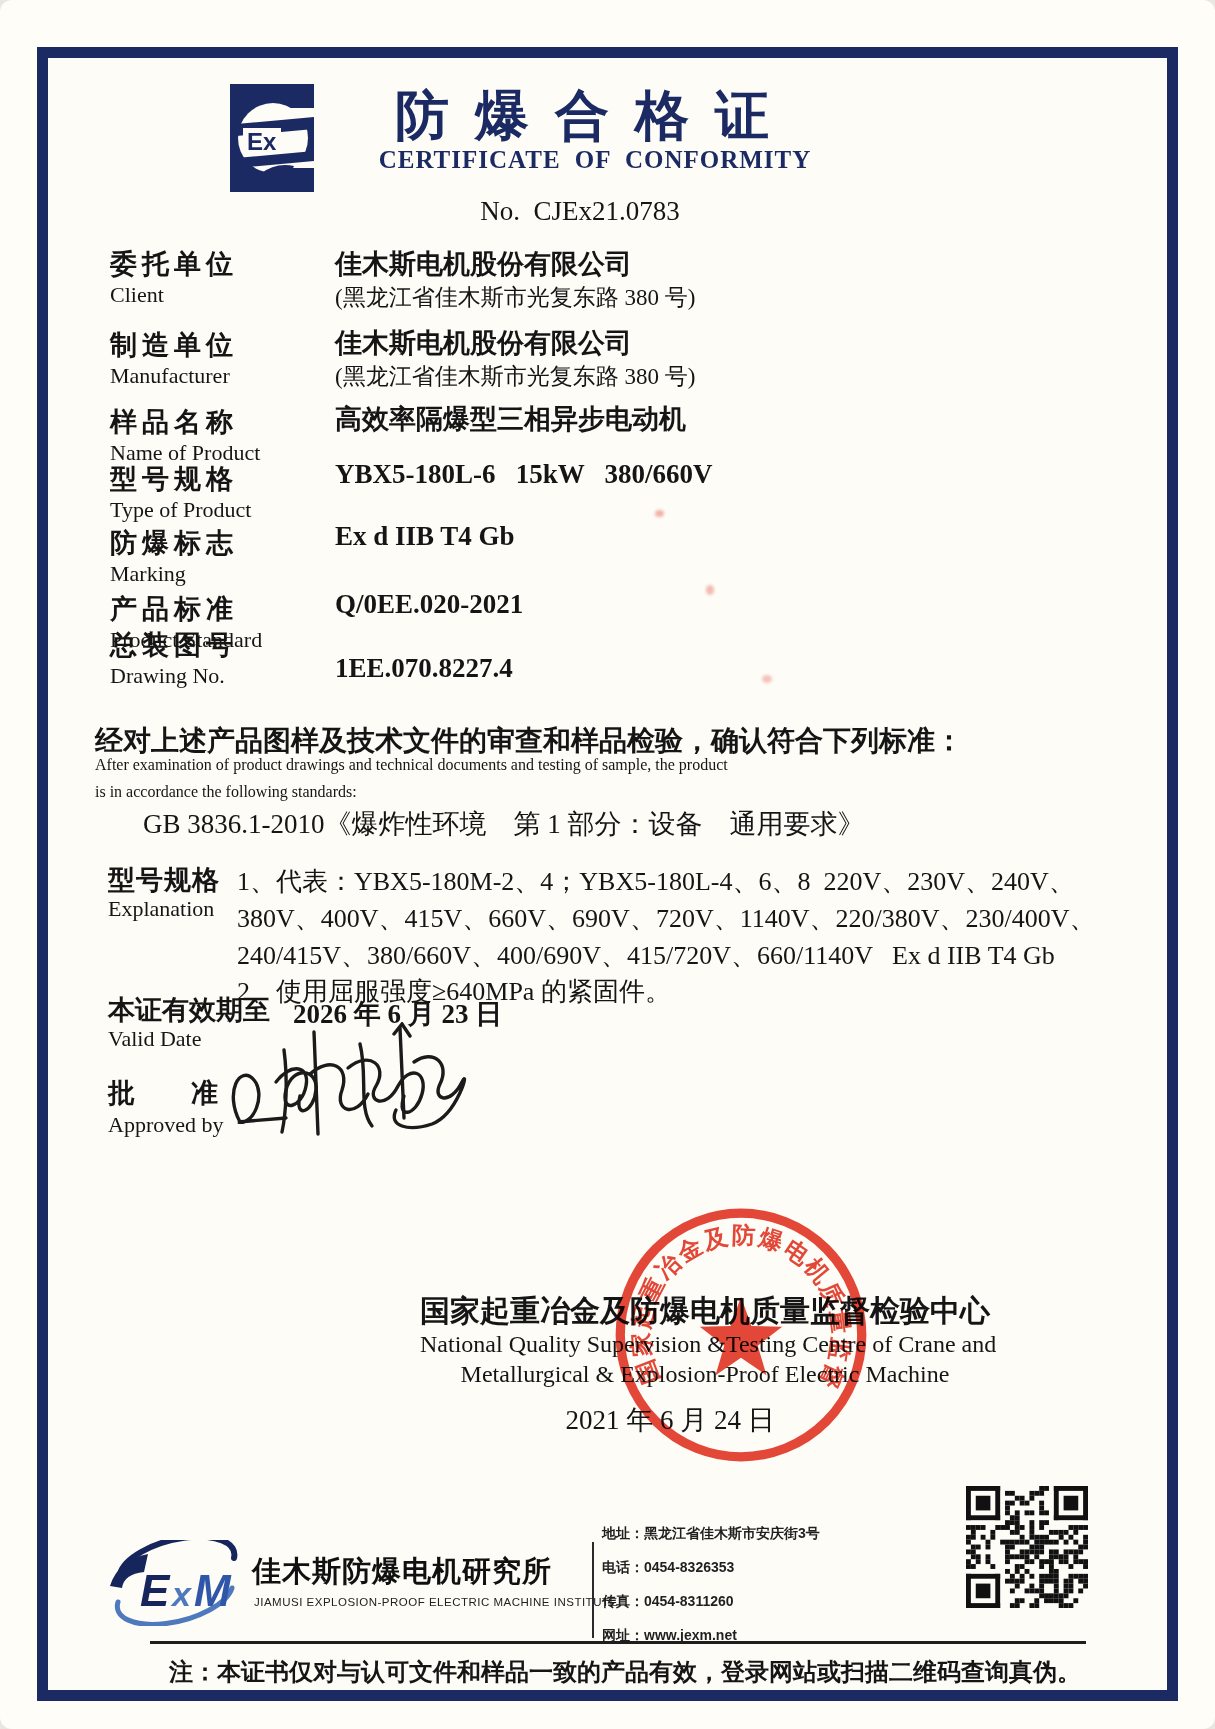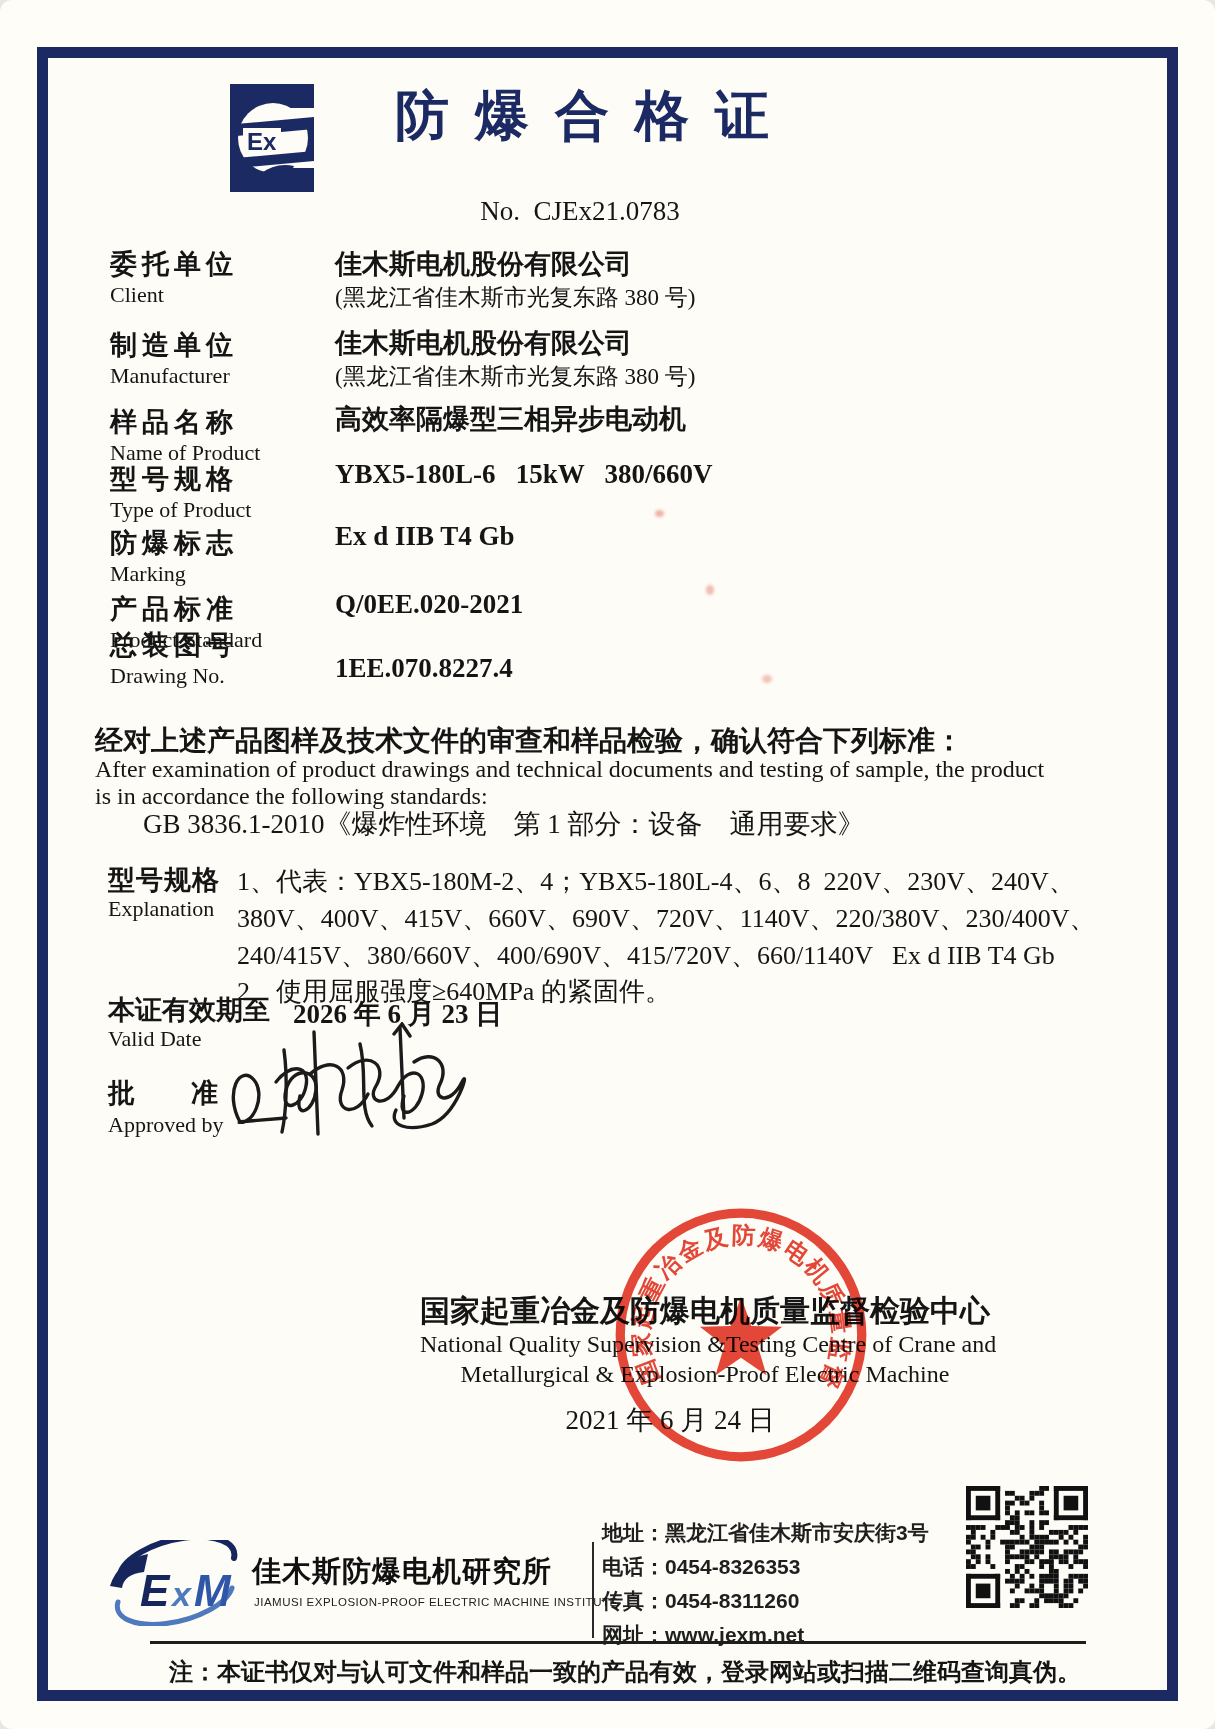--- a/index.html
+++ b/index.html
@@ -14,33 +14,33 @@
   .title-en{left:370px;top:146px;width:450px;text-align:center;font-size:25px;font-weight:700;
             letter-spacing:1px;word-spacing:7px;color:#1c2a63;}
   .cert-no{left:355px;top:196px;width:450px;text-align:center;font-size:27px;}
 
   .f-label-cn{font-size:27px;font-weight:700;letter-spacing:5px;font-family:"Liberation Sans","DejaVu Sans",sans-serif;}
   .f-label-en{font-size:22px;}
   .f-value{font-size:27px;font-weight:600;white-space:pre;}
   .f-note{font-size:23px;}
 
   .stmt-cn{left:95px;top:722px;font-size:28px;font-weight:700;font-family:"Liberation Sans","DejaVu Sans",sans-serif;white-space:nowrap;}
-  .stmt-en{font-size:24px;white-space:nowrap;}
+  .stmt-en{font-size:16px;white-space:nowrap;}
   .std{left:143px;font-size:27px;white-space:pre;}
 
   .exp-line{left:237px;font-size:26px;white-space:pre;}
 
   .issuer-cn{left:420px;top:1291px;width:570px;text-align:center;font-size:30px;font-weight:700;white-space:nowrap;}
   .issuer-en{width:570px;left:420px;text-align:center;font-size:24px;white-space:nowrap;}
   .issuer-date{left:420px;top:1402px;width:500px;text-align:center;font-size:27px;}
 
   .divider-v{left:592px;top:1542px;width:2px;height:96px;background:#2a2a2a;}
   .rule-h{left:150px;top:1641px;width:936px;height:3px;background:#1e1e1e;}
 
-  .contact-row{font-size:21px;font-weight:700;font-family:"Liberation Sans","DejaVu Sans",sans-serif;
+  .contact-row{font-size:14px;font-weight:700;font-family:"Liberation Sans","DejaVu Sans",sans-serif;
                color:#1f1f1f;line-height:34px;white-space:nowrap;}
   .note{left:130px;top:1656px;width:990px;text-align:center;font-size:24px;font-weight:700;
         font-family:"Liberation Sans","DejaVu Sans",sans-serif;}
 
   .inst-cn{font-size:29px;font-weight:700;letter-spacing:1px;font-family:"Liberation Sans","DejaVu Sans",sans-serif;color:#101010;white-space:nowrap;}
   .inst-en{font-size:11.5px;letter-spacing:.5px;font-family:"Liberation Sans","DejaVu Sans",sans-serif;color:#222;white-space:nowrap;}
 
   .speck{position:absolute;border-radius:50%;background:#e2574a;filter:blur(1.5px);}
 
   .stamp{mix-blend-mode:multiply;opacity:.93;}
@@ -57,20 +57,21 @@
     <rect x="43" y="24" width="41" height="16" fill="#fdfcf6"></rect>
     <rect x="43" y="68" width="41" height="16" fill="#fdfcf6"></rect>
     <polygon points="6,40 84,33 84,45 6,52" fill="#1c2a63"></polygon>
     <polygon points="6,74 84,67 84,77 6,84" fill="#1c2a63"></polygon>
     <rect x="13" y="44" width="38" height="26" fill="#fdfcf6"></rect>
     <text x="17" y="66" font-size="24" font-weight="bold" fill="#1c2a63" font-family="Liberation Sans, sans-serif">Ex</text>
     <path d="M30,90 Q46,78 64,82 L59,93 Q44,88 32,96 Z" fill="#1c2a63"></path>
   </svg>
 
   <div class="abs title-cn">防爆合格证</div>
+  <div class="abs title-en">CERTIFICATE OF CONFORMITY</div>
   <div class="abs cert-no pre">No.  CJEx21.0783</div>
 
   <div class="abs" style="left:110px;top:246px">
     <div class="f-label-cn">委托单位</div>
     <div class="f-label-en">Client</div>
   </div>
   <div class="abs f-value" style="left:335px;top:246px">佳木斯电机股份有限公司</div>
   <div class="abs f-note" style="left:335px;top:282px">(黑龙江省佳木斯市光复东路 380 号)</div>
 
   <div class="abs" style="left:110px;top:327px">

